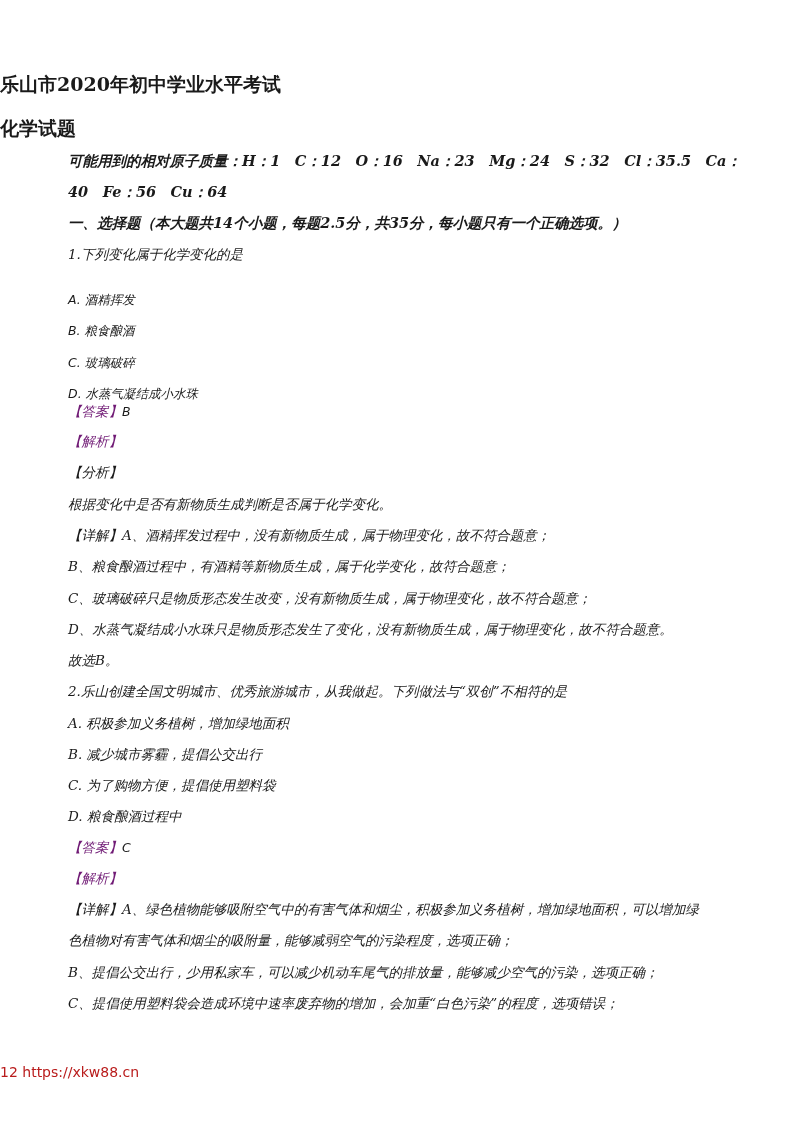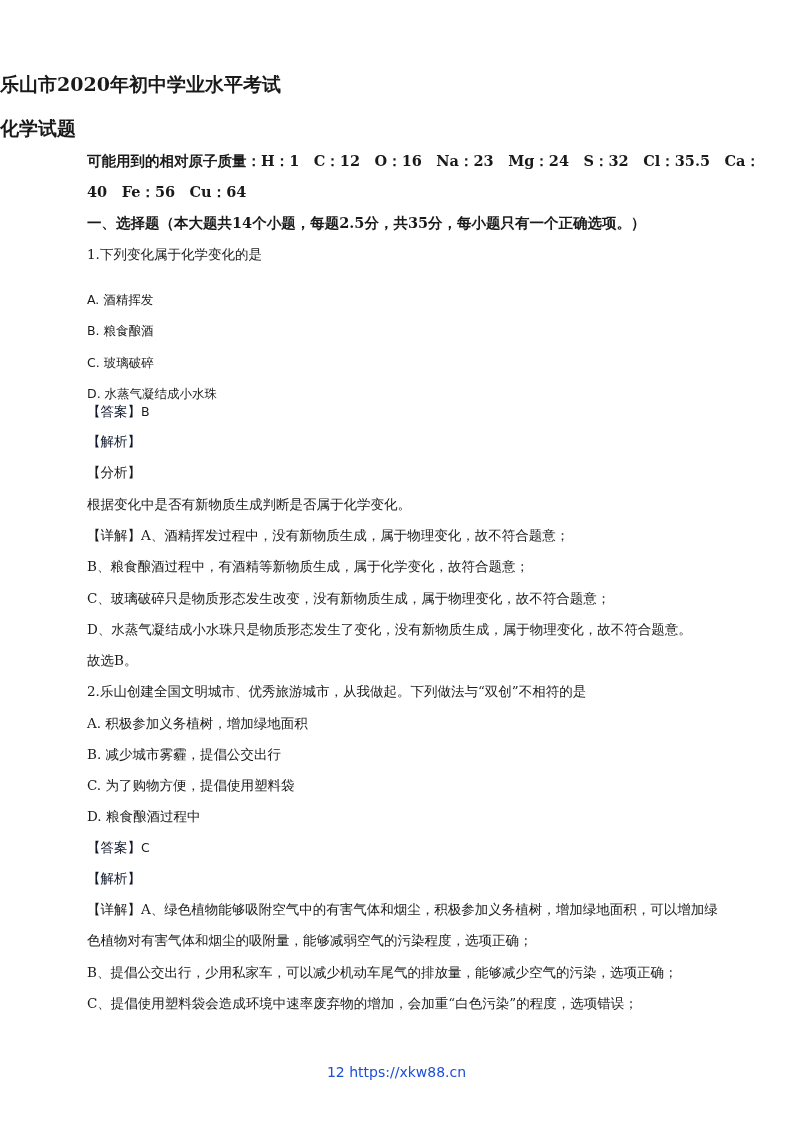--- a/index.html
+++ b/index.html
@@ -1,25 +1,25 @@
 <!DOCTYPE html>
 <html><head>
 <meta charset="utf-8">
 <style>
   html, body { margin: 0; padding: 0; background: #ffffff; }
   body { width: 793px; height: 1122px; position: relative; overflow: hidden;
          font-family: "DejaVu Serif", "Liberation Serif", serif; color: #1a1a1a; }
-  .line { position: absolute; left: 87px; white-space: nowrap; font-size: 13.5px; line-height: 18px; }
+  .line { position: absolute; left: 68px; white-space: nowrap; font-size: 13.5px; line-height: 18px; font-style: italic; }
   .title { position: absolute; left: 0; width: 793px; font-weight: bold;
            font-size: 19px; line-height: 24px; }
   .bold { font-weight: bold; font-size: 14.5px; }
   .sans { font-family: "DejaVu Sans", "Liberation Sans", sans-serif; font-size: 12.5px; margin-top: 14px; }
-  .tag { color: #0f172a; }
-  .footer { position: absolute; top: 1064px; left: 0; width: 793px; text-align: center;
-            font-family: "DejaVu Sans", "Liberation Sans", sans-serif; font-size: 14px; color: #1d4ed8; }
+  .tag { color: #701a75; }
+  .footer { position: absolute; top: 1064px; left: 0; width: 793px; text-align: left;
+            font-family: "DejaVu Sans", "Liberation Sans", sans-serif; font-size: 14px; color: #b91c1c; }
 </style>
 </head>
 <body>
 
 <div class="title" style="top:72px">乐山市2020年初中学业水平考试</div>
 <div class="title" style="top:116px">化学试题</div>
 
 <div class="line bold" style="top:152px">可能用到的相对原子质量：H：1　C：12　O：16　Na：23　Mg：24　S：32　Cl：35.5　Ca：</div>
 <div class="line bold" style="top:183px">40　Fe：56　Cu：64</div>
 <div class="line bold" style="top:214px">一、选择题（本大题共14个小题，每题2.5分，共35分，每小题只有一个正确选项。）</div>

